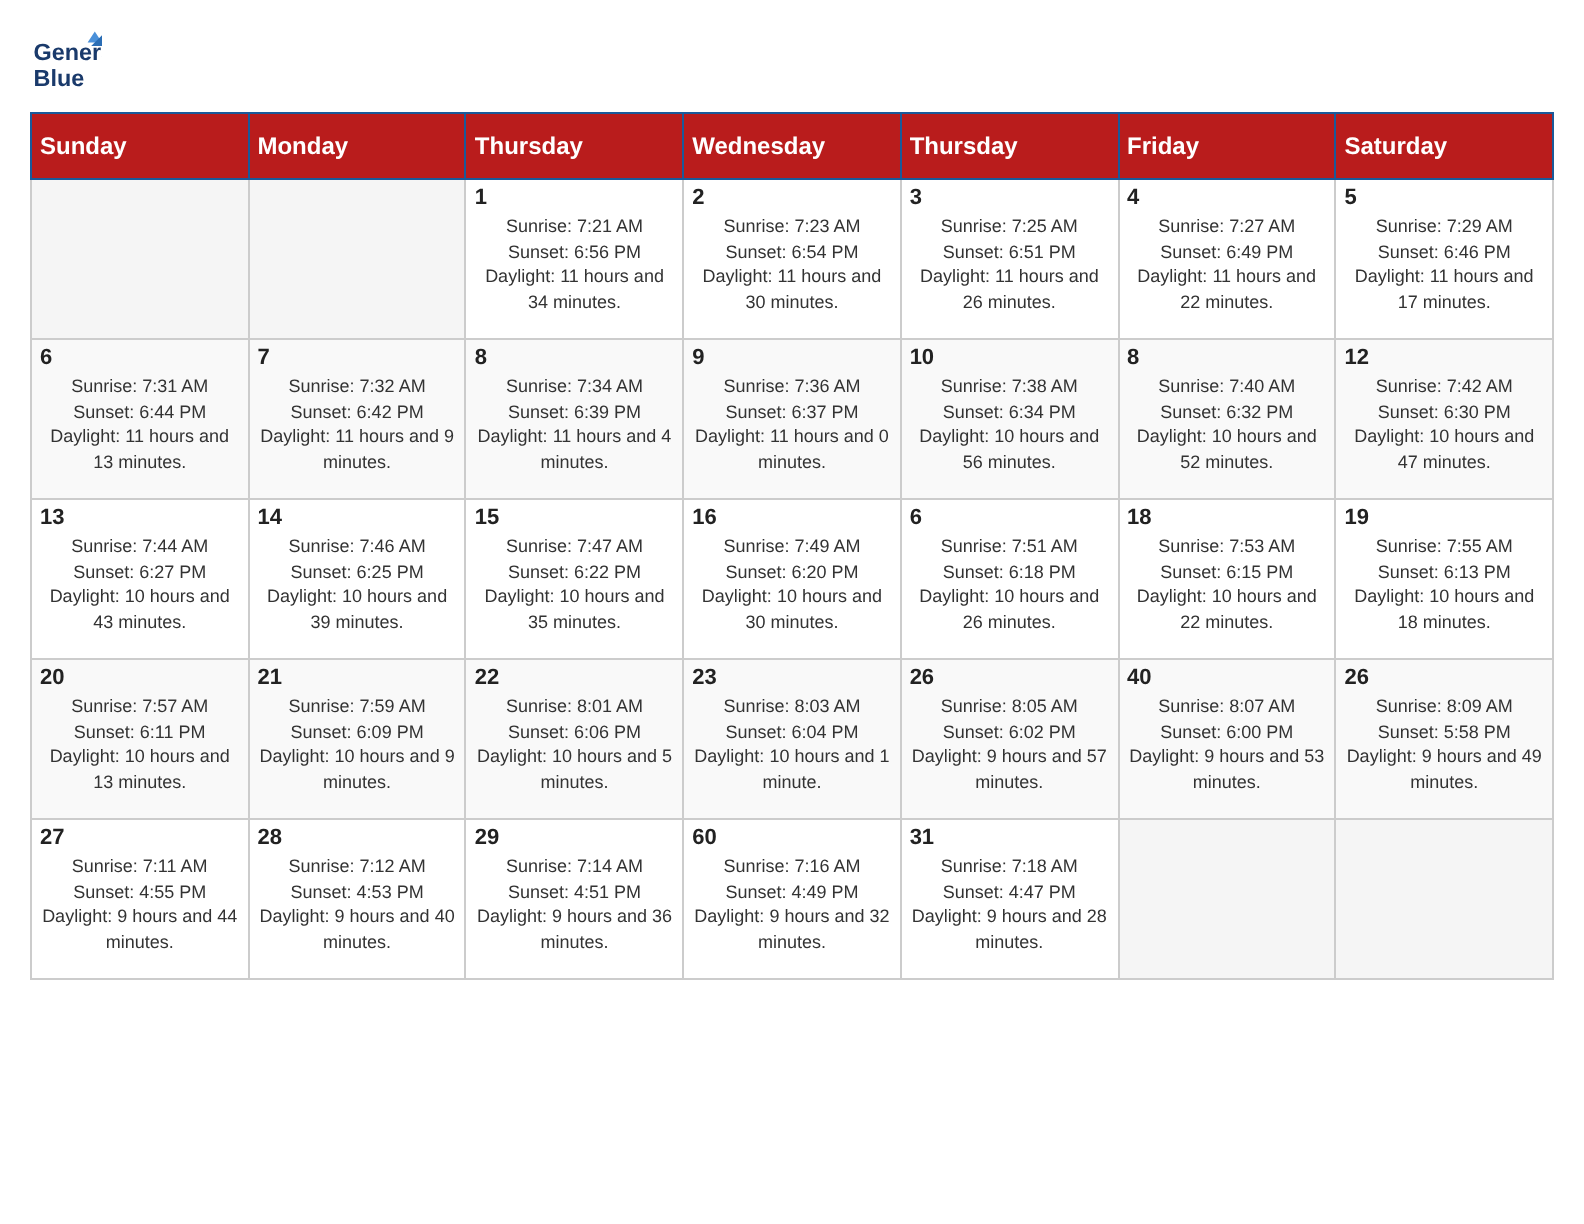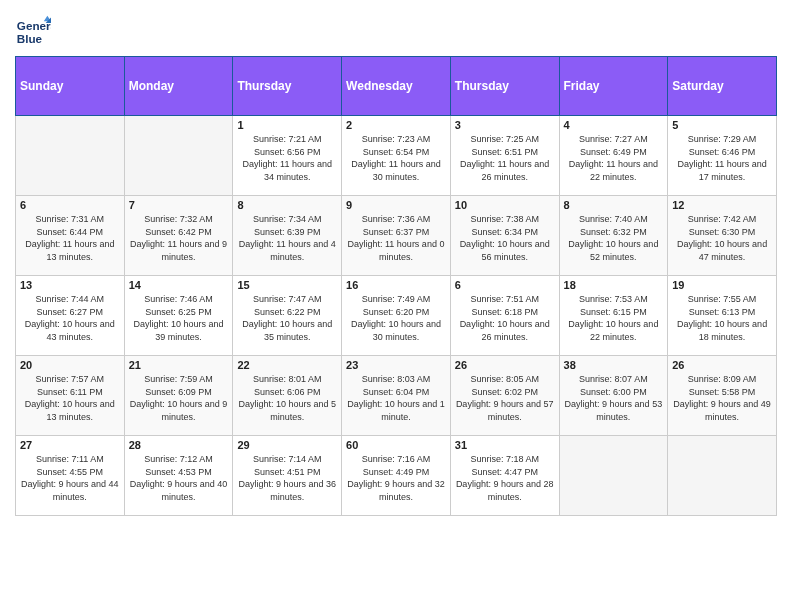--- a/index.html
+++ b/index.html
@@ -41,25 +41,25 @@
     .location-title {
       font-size: 16px;
       color: #444;
     }
     table {
       width: 100%;
       border-collapse: collapse;
       table-layout: fixed;
     }
     th {
-      background-color: #8b5cf6;
+      background-color: #b91c1c;
       color: #fff;
       font-size: 12px;
       font-weight: bold;
-      padding: 22px 4px;
+      padding: 9px 4px;
       text-align: left;
       border: 1px solid #1a5a9a;
     }
     td {
       border: 1px solid #ccc;
       vertical-align: top;
       padding: 3px 4px;
       font-size: 9.5px;
       color: #222;
       height: 80px;
@@ -219,21 +219,21 @@
           </td>
           <td>
             <span class="day-number">23</span>
             <div class="day-info">Sunrise: 8:03 AM<br>Sunset: 6:04 PM<br>Daylight: 10 hours and 1 minute.</div>
           </td>
           <td>
             <span class="day-number">26</span>
             <div class="day-info">Sunrise: 8:05 AM<br>Sunset: 6:02 PM<br>Daylight: 9 hours and 57 minutes.</div>
           </td>
           <td>
-            <span class="day-number">38</span>
+            <span class="day-number">40</span>
             <div class="day-info">Sunrise: 8:07 AM<br>Sunset: 6:00 PM<br>Daylight: 9 hours and 53 minutes.</div>
           </td>
           <td>
             <span class="day-number">26</span>
             <div class="day-info">Sunrise: 8:09 AM<br>Sunset: 5:58 PM<br>Daylight: 9 hours and 49 minutes.</div>
           </td>
         </tr>
         <tr>
           <td>
             <span class="day-number">27</span>

